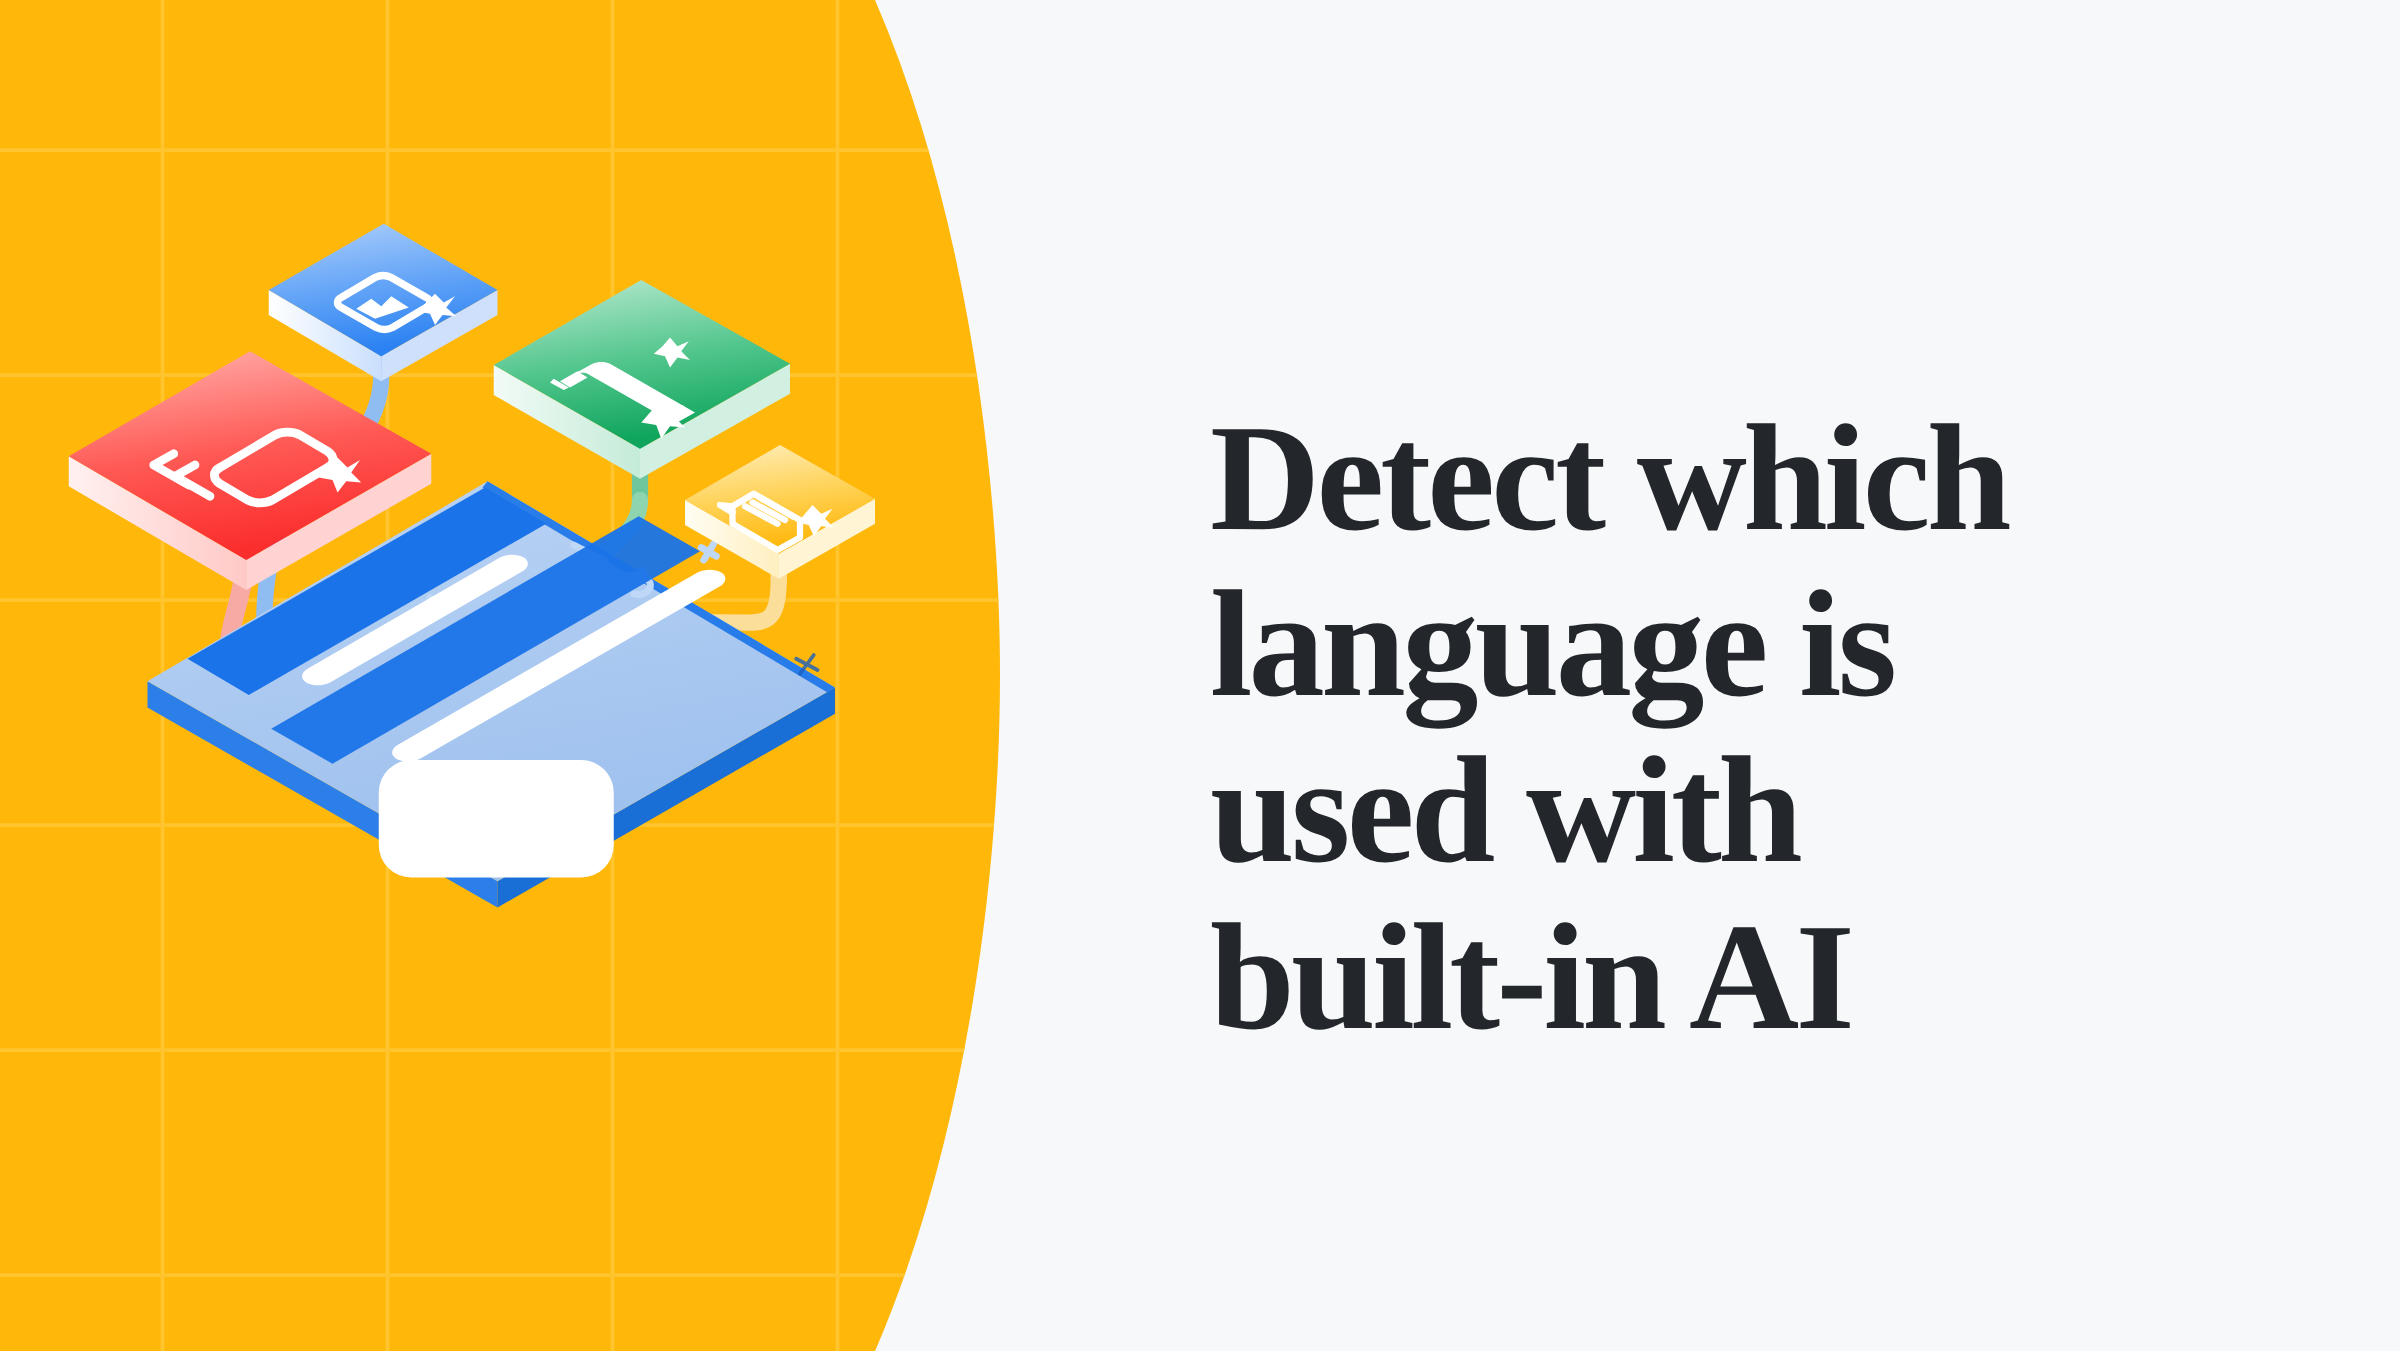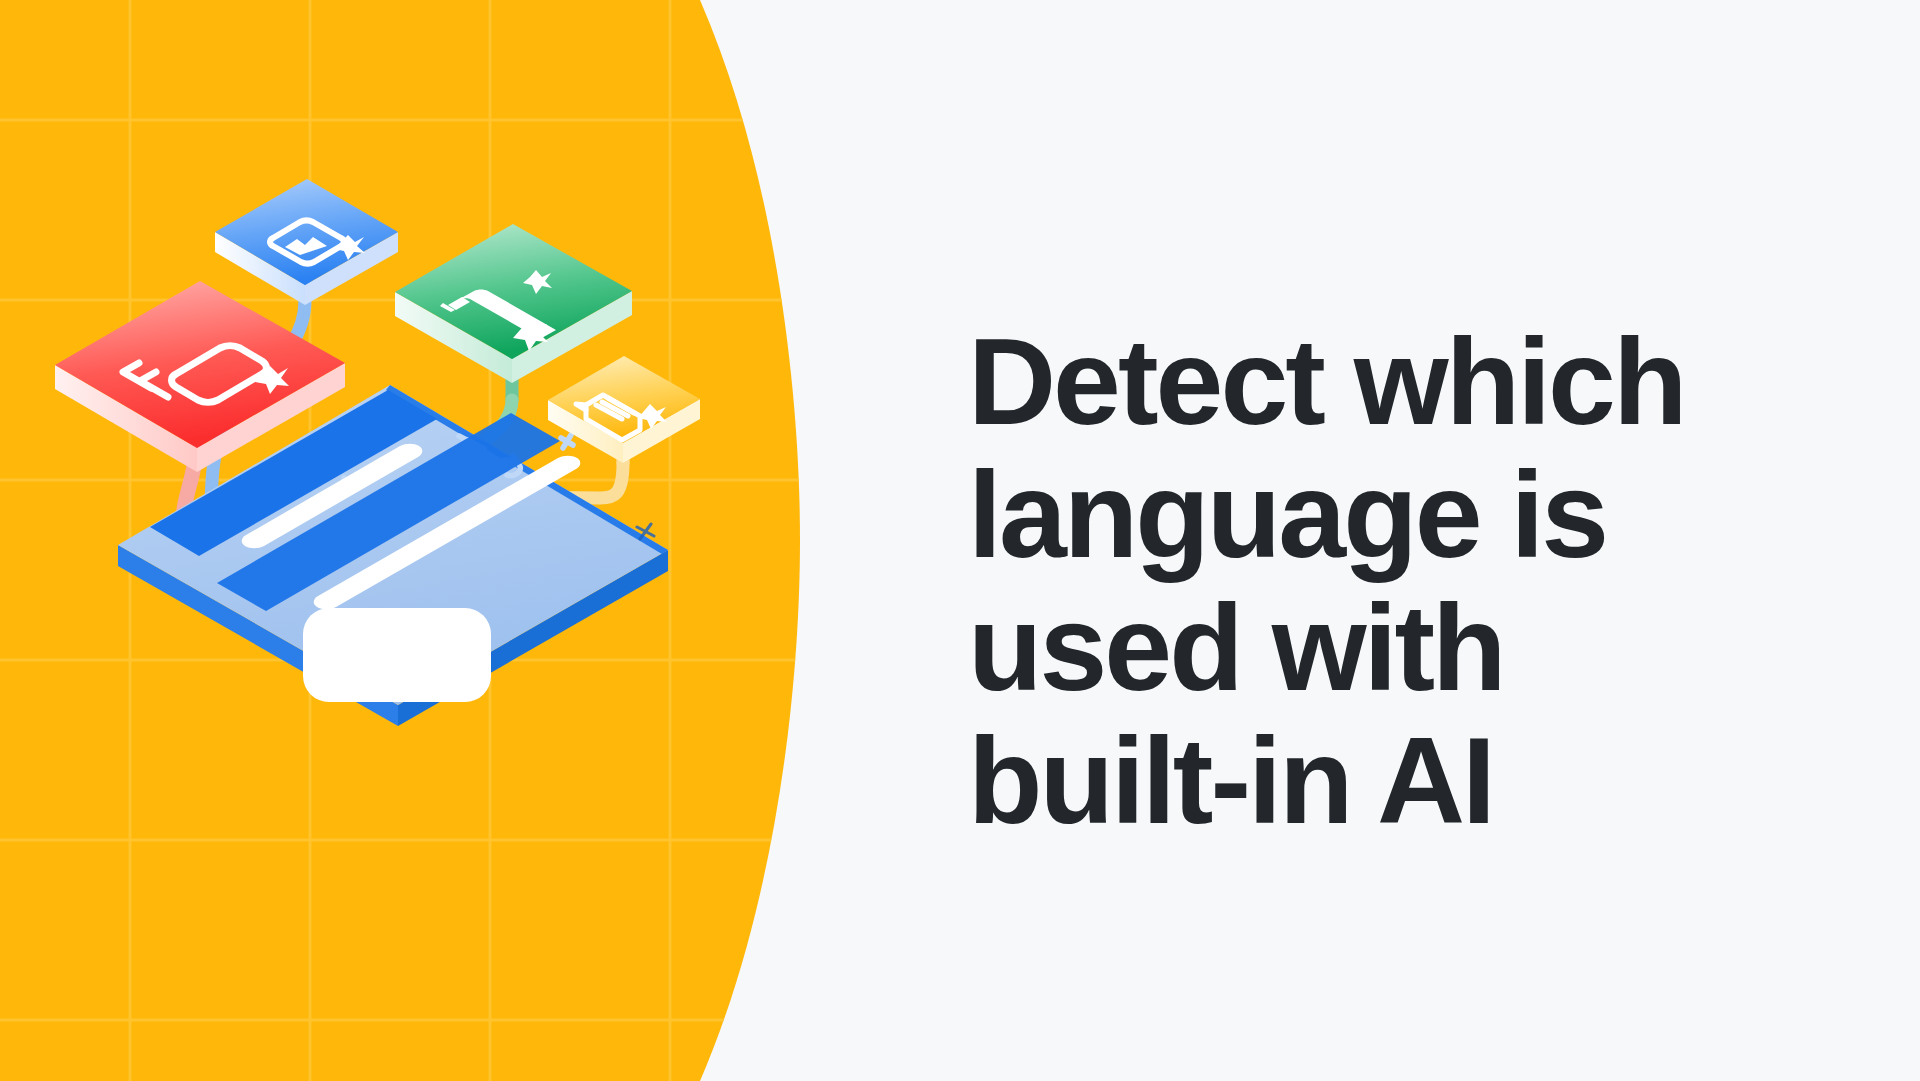--- a/index.html
+++ b/index.html
@@ -30,21 +30,21 @@
   }
   .illustration svg{ display:block; }
 
   
   .headline{
     position:absolute;
     left:968px; top:316px;
     width:860px;
   }
   .headline h1{
-    font-family:Liberation Sans, sans-serif;
+    font-family:Liberation Serif, serif;
     font-size:122px;
     line-height:133px;
     font-weight:700;
     letter-spacing:-3px;
     color:#23272B;
     white-space:pre-line;
   }
 </style>
 </head>
 <body>

